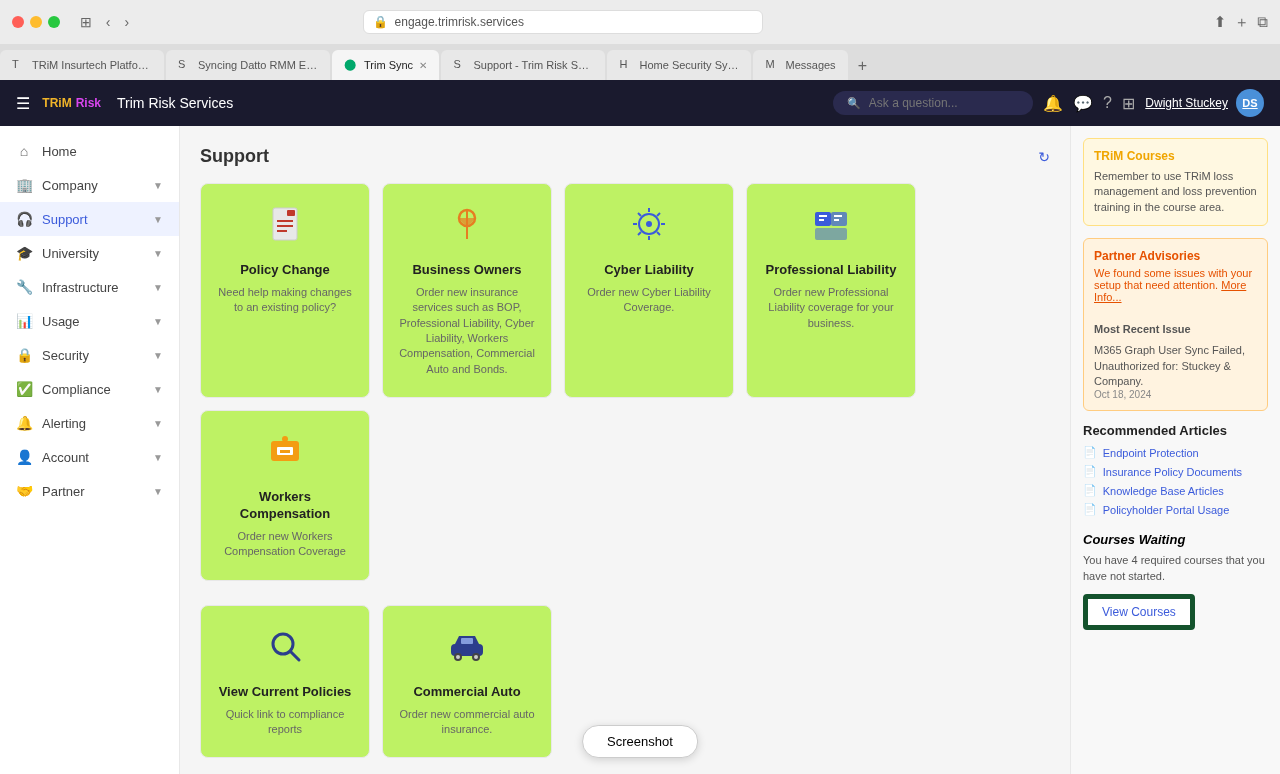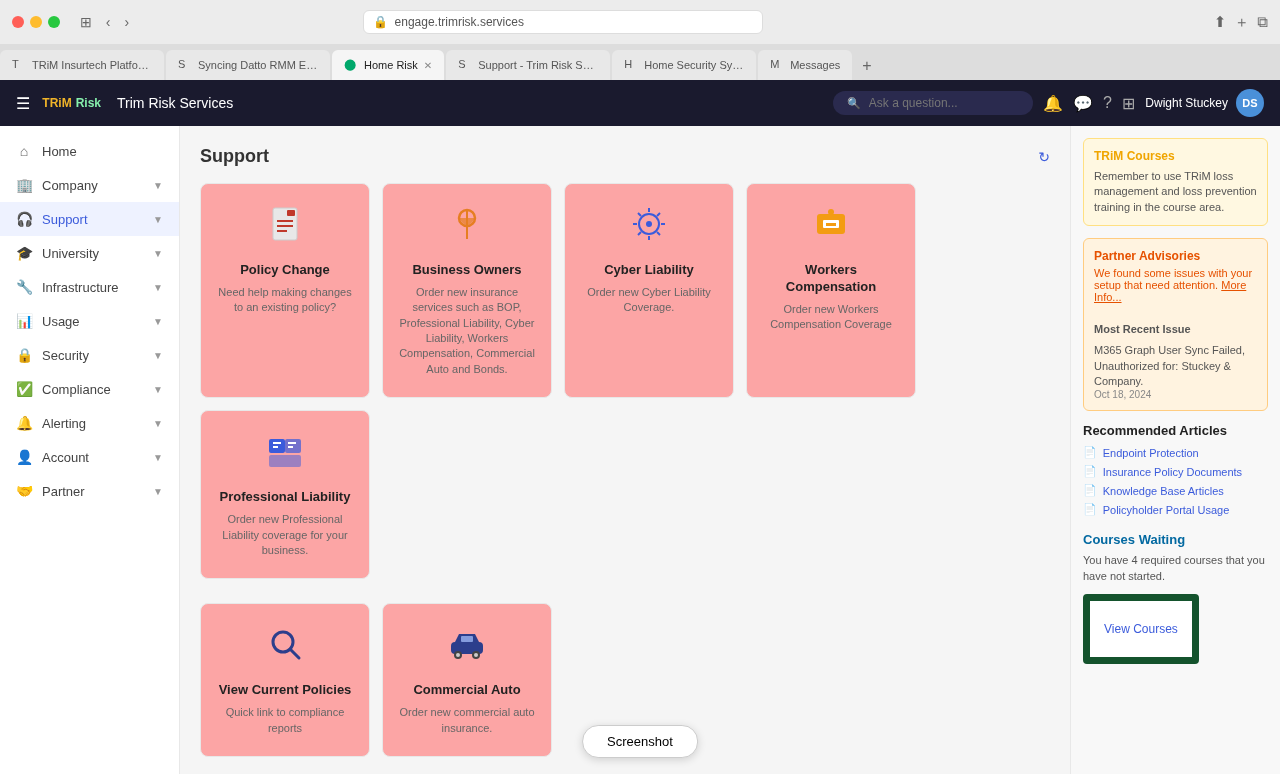--- a/index.html
+++ b/index.html
@@ -34,40 +34,40 @@
     .app-header { display: flex; align-items: center; background: #1a1a2e; padding: 0 16px; height: 46px; flex-shrink: 0; }
     .hamburger { color: white; font-size: 16px; margin-right: 12px; cursor: pointer; }
     .logo { display: flex; align-items: center; gap: 4px; color: white; font-weight: bold; font-size: 12px; }
     .app-title { color: white; font-size: 14px; margin-left: 16px; font-weight: 500; }
     .header-right { margin-left: auto; display: flex; align-items: center; gap: 10px; }
     .search-bar { display: flex; align-items: center; background: #2a2a4e; border-radius: 20px; padding: 5px 14px; gap: 8px; width: 200px; }
     .search-bar input { background: none; border: none; color: #aaa; font-size: 12px; outline: none; width: 140px; }
     .search-icon-sm { color: #888; font-size: 11px; }
     .header-icons { display: flex; gap: 10px; color: #ccc; font-size: 16px; }
     .header-icon { cursor: pointer; color: #aaa; }
-    .user-info { display: flex; align-items: center; gap: 8px; color: white; font-size: 12px; }
+    .user-info { display: flex; align-items: center; gap: 8px; color: white; font-size: 12px; text-decoration: underline; }
     .avatar { width: 28px; height: 28px; border-radius: 50%; background: #4a90d9; color: white; display: flex; align-items: center; justify-content: center; font-size: 11px; font-weight: bold; }
 
     
     .main-layout { display: flex; flex: 1; overflow: hidden; }
 
     
     .sidebar { width: 180px; background: white; border-right: 1px solid #e8e8e8; overflow-y: auto; flex-shrink: 0; padding: 8px 0; }
     .sidebar-item { display: flex; align-items: center; padding: 9px 16px; gap: 10px; cursor: pointer; color: #444; font-size: 13px; }
     .sidebar-item.active { background: #eef2ff; color: #3b5bdb; }
     .sidebar-icon { font-size: 14px; width: 16px; text-align: center; color: #666; }
     .sidebar-item.active .sidebar-icon { color: #3b5bdb; }
     .sidebar-chevron { margin-left: auto; font-size: 10px; color: #999; }
 
     
     .content-area { flex: 1; overflow-y: auto; padding: 20px; }
 
     
     .cards-grid { display: flex; flex-wrap: wrap; gap: 12px; margin-bottom: 24px; }
-    .service-card { background: #fca5a5; border: 1px solid #e8e8e8; border-radius: 8px; padding: 20px 16px; width: 170px; text-align: center; cursor: pointer; }
+    .service-card { background: #bef264; border: 1px solid #e8e8e8; border-radius: 8px; padding: 20px 16px; width: 170px; text-align: center; cursor: pointer; }
     .card-icon { font-size: 32px; margin-bottom: 10px; display: block; }
     .card-title { font-size: 13px; font-weight: 600; color: #222; margin-bottom: 6px; line-height: 1.3; }
     .card-desc { font-size: 11px; color: #666; line-height: 1.4; }
 
     
     .right-panel { width: 210px; flex-shrink: 0; padding: 12px; overflow-y: auto; background: #f8f8f8; border-left: 1px solid #e8e8e8; }
     .panel-section { margin-bottom: 16px; }
     .trim-courses-box { background: #fff8e1; border: 1px solid #ffe082; border-radius: 6px; padding: 10px; margin-bottom: 12px; }
     .trim-courses-title { font-size: 12px; font-weight: 700; color: #f0a500; margin-bottom: 6px; }
     .trim-courses-text { font-size: 11px; color: #555; line-height: 1.4; }
@@ -75,23 +75,23 @@
     .partner-title { font-size: 12px; font-weight: 700; color: #e65100; margin-bottom: 4px; }
     .partner-warning { font-size: 11px; color: #e65100; margin-bottom: 20px; }
     .partner-issue-title { font-size: 11px; font-weight: 600; color: #555; margin-bottom: 8px; }
     .partner-issue-text { font-size: 11px; color: #555; line-height: 1.4; }
     .partner-date { font-size: 10px; color: #888; }
     .rec-articles-title { font-size: 13px; font-weight: 600; color: #222; margin-bottom: 8px; }
     .rec-article-item { display: flex; align-items: center; gap: 6px; margin-bottom: 6px; }
     .rec-article-link { font-size: 11px; color: #3b5bdb; text-decoration: none; cursor: pointer; }
     .doc-icon { color: #888; font-size: 11px; }
     .courses-waiting-box { margin-top: 8px; }
-    .courses-waiting-title { font-size: 13px; font-weight: 600; color: #0369a1; margin-bottom: 6px; }
+    .courses-waiting-title { font-size: 13px; font-weight: 600; color: #000000; margin-bottom: 6px; font-style: italic; }
     .courses-waiting-text { font-size: 11px; color: #555; margin-bottom: 10px; line-height: 1.4; }
-    .view-courses-btn { background: white; border: 7px solid #14532d; color: #3b5bdb; border-radius: 4px; padding: 21px 14px; font-size: 12px; cursor: pointer; }
+    .view-courses-btn { background: white; border: 5px solid #14532d; color: #3b5bdb; border-radius: 4px; padding: 6px 14px; font-size: 12px; cursor: pointer; }
 
     
     .screenshot-btn { position: fixed; bottom: 16px; left: 50%; transform: translateX(-50%); background: white; border: 1px solid #ccc; border-radius: 16px; padding: 8px 24px; font-size: 13px; cursor: pointer; box-shadow: 0 2px 8px rgba(0,0,0,0.15); }
 
     
     .content-header { display: flex; align-items: center; margin-bottom: 16px; }
     .content-title-main { font-size: 18px; font-weight: 600; flex: 1; }
     .refresh-icon { color: #3b5bdb; font-size: 14px; cursor: pointer; }
 
     
@@ -126,21 +126,21 @@
     <div class="tab">
       <span class="tab-favicon">T</span>
       <span style="overflow:hidden;text-overflow:ellipsis;max-width:120px;">TRiM Insurtech Platform Overview</span>
     </div>
     <div class="tab">
       <span class="tab-favicon">S</span>
       <span style="overflow:hidden;text-overflow:ellipsis;max-width:120px;">Syncing Datto RMM Endpoints – Clo...</span>
     </div>
     <div class="tab active">
       <span class="tab-favicon" style="color:#00a86b">⬤</span>
-      <span>Home Risk</span>
+      <span>Trim Sync</span>
       <span class="tab-close">✕</span>
     </div>
     <div class="tab">
       <span class="tab-favicon">S</span>
       <span style="overflow:hidden;text-overflow:ellipsis;max-width:120px;">Support - Trim Risk Services</span>
     </div>
     <div class="tab">
       <span class="tab-favicon">H</span>
       <span style="overflow:hidden;text-overflow:ellipsis;max-width:100px;">Home Security Systems by ADT</span>
     </div>
@@ -151,21 +151,21 @@
     <button class="tab-add">+</button>
   </div>
 </div>
 
 <div class="app-container">
 
   <div class="app-header">
     <span class="hamburger">☰</span>
     <div class="logo">
       <span style="color:#f0b429;font-weight:800">TRiM</span>
-        <span style="color:#86efac;font-weight:800">Risk</span>
+        <span style="color:#d946ef;font-weight:800">Risk</span>
     </div>
     <span class="app-title">Trim Risk Services</span>
     <div class="header-right">
       <div class="search-bar">
         <span class="search-icon-sm">🔍</span>
         <input type="text" placeholder="Ask a question..." style="">
       </div>
       <div class="header-icons">
         <span class="header-icon">🔔</span>
         <span class="header-icon">💬</span>
@@ -283,44 +283,44 @@
               <line x1="28" y1="28" x2="31" y2="31" stroke="#3b5bdb" stroke-width="2"></line>
               <circle cx="20" cy="20" r="3" fill="#3b5bdb"></circle>
             </svg>
           </span>
           <div class="card-title">Cyber Liability</div>
           <div class="card-desc">Order new Cyber Liability Coverage.</div>
         </div>
         <div class="service-card">
           <span class="card-icon">
             <svg width="40" height="40" viewBox="0 0 40 40">
-              <rect x="6" y="10" width="28" height="20" rx="3" fill="#f39c12"></rect>
-              <rect x="12" y="16" width="16" height="8" rx="1" fill="white"></rect>
-              <rect x="15" y="19" width="10" height="3" fill="#f39c12"></rect>
-              <circle cx="20" cy="8" r="3" fill="#f39c12"></circle>
-            </svg>
-          </span>
-          <div class="card-title">Workers Compensation</div>
-          <div class="card-desc">Order new Workers Compensation Coverage</div>
-        </div>
-        <div class="service-card">
-          <span class="card-icon">
-            <svg width="40" height="40" viewBox="0 0 40 40">
               <rect x="4" y="8" width="16" height="14" rx="2" fill="#3b5bdb"></rect>
               <rect x="20" y="8" width="16" height="14" rx="2" fill="#3b5bdb" opacity="0.7"></rect>
               <rect x="4" y="24" width="32" height="12" rx="2" fill="#3b5bdb" opacity="0.5"></rect>
               <rect x="8" y="11" width="8" height="2" fill="white"></rect>
               <rect x="8" y="15" width="5" height="2" fill="white"></rect>
               <rect x="23" y="11" width="8" height="2" fill="white"></rect>
               <rect x="23" y="15" width="5" height="2" fill="white"></rect>
             </svg>
           </span>
           <div class="card-title">Professional Liability</div>
           <div class="card-desc">Order new Professional Liability coverage for your business.</div>
         </div>
+        <div class="service-card">
+          <span class="card-icon">
+            <svg width="40" height="40" viewBox="0 0 40 40">
+              <rect x="6" y="10" width="28" height="20" rx="3" fill="#f39c12"></rect>
+              <rect x="12" y="16" width="16" height="8" rx="1" fill="white"></rect>
+              <rect x="15" y="19" width="10" height="3" fill="#f39c12"></rect>
+              <circle cx="20" cy="8" r="3" fill="#f39c12"></circle>
+            </svg>
+          </span>
+          <div class="card-title">Workers Compensation</div>
+          <div class="card-desc">Order new Workers Compensation Coverage</div>
+        </div>
       </div>
 
       <div class="cards-grid">
         <div class="service-card">
           <span class="card-icon">
             <svg width="40" height="40" viewBox="0 0 40 40">
               <circle cx="18" cy="18" r="10" fill="none" stroke="#2c3e8c" stroke-width="3"></circle>
               <line x1="25" y1="25" x2="34" y2="34" stroke="#2c3e8c" stroke-width="3" stroke-linecap="round"></line>
             </svg>
           </span>

